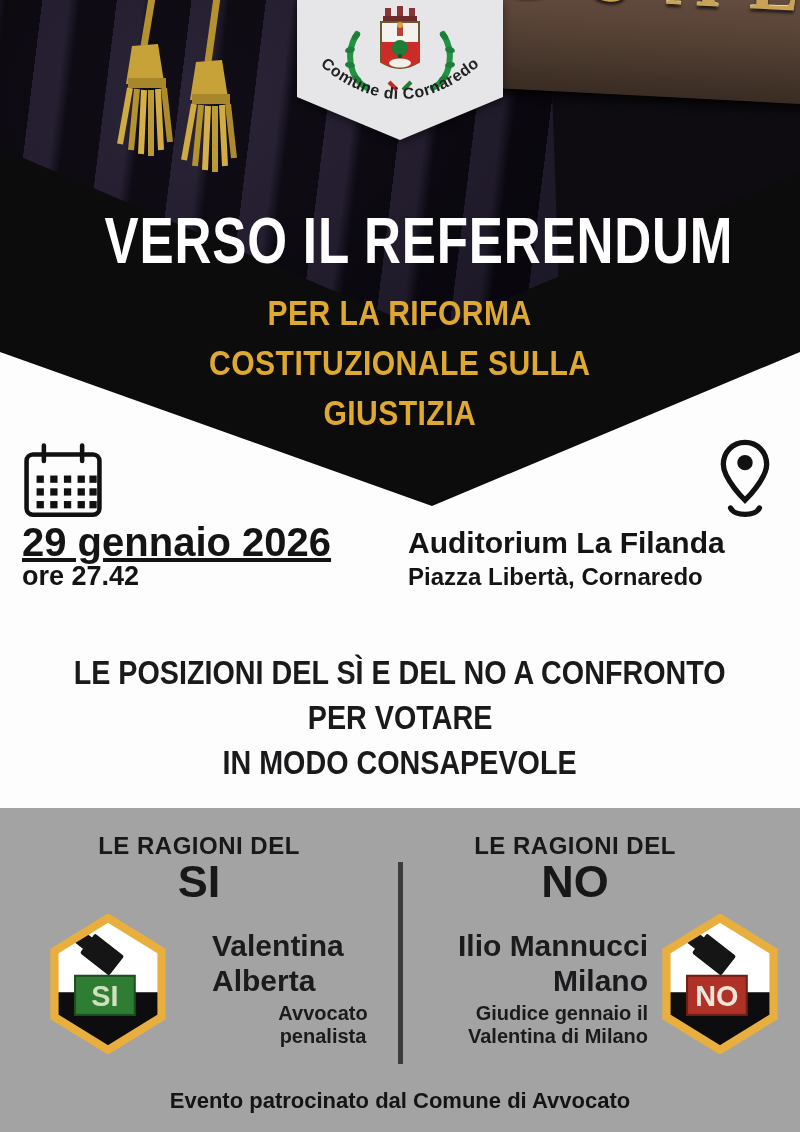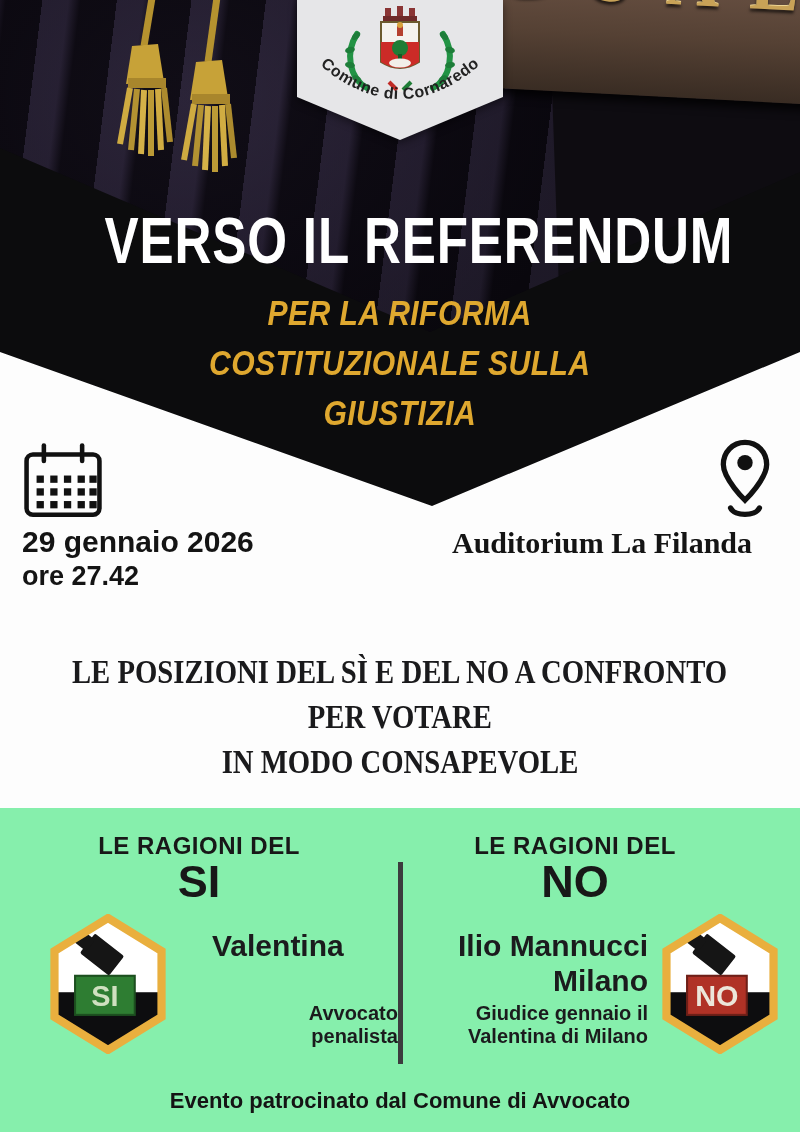--- a/index.html
+++ b/index.html
@@ -33,62 +33,62 @@
   
   .banner{
     position:absolute;left:0;top:0;width:800px;height:520px;background:#0c0c0d;
     clip-path:polygon(0px 148px,430px 332px,800px 172px,800px 352px,432px 506px,0px 352px);
   }
   .title-row{position:absolute;left:0;top:204px;width:800px;text-align:center;margin-left:19px;}
   .title-row span{
     display:inline-block;transform:scaleX(.8);transform-origin:center;
     font-size:64px;font-weight:bold;color:#ffffff;letter-spacing:1px;white-space:nowrap;
   }
-  .subtitle{position:absolute;left:0;top:288px;width:800px;text-align:center;font-style:italic;}
+  .subtitle{position:absolute;left:0;top:288px;width:800px;text-align:center;}
   .subtitle .line{height:50px;line-height:50px;}
   .subtitle .line span{
     display:inline-block;transform:scaleX(.86);transform-origin:center;
     font-size:35px;font-weight:bold;color:#dfa82f;letter-spacing:.5px;white-space:nowrap;
   }
   
   .cal-icon{position:absolute;left:22px;top:442px;}
   .pin-icon{position:absolute;left:719px;top:438px;}
   .date-block{position:absolute;left:22px;top:524px;}
-  .date-line{font-size:30px;font-weight:bold;line-height:36px;}
+  .date-line{font-size:40px;font-weight:bold;line-height:36px;text-decoration:underline;}
   .time-line{font-size:27px;font-weight:bold;line-height:32px;}
-  .venue-block{position:absolute;left:408px;top:524px;width:388px;text-align:center;font-family:Liberation Serif, serif;}
+  .venue-block{position:absolute;left:408px;top:524px;width:388px;text-align:left;}
   .venue-line{font-size:30px;font-weight:bold;line-height:38px;}
   .address-line{font-size:24px;font-weight:bold;line-height:30px;}
   
   .intro{position:absolute;left:0;top:650px;width:800px;text-align:center;}
-  .intro .line{height:45px;line-height:45px;font-family:Liberation Serif, serif;}
+  .intro .line{height:45px;line-height:45px;}
   .intro .line span{
     display:inline-block;transform:scaleX(.87);transform-origin:center;
     font-size:33px;font-weight:bold;color:#1a1a1c;white-space:nowrap;
   }
   
-  .gray{position:absolute;left:0;top:808px;width:800px;height:324px;background:#86efac;}
+  .gray{position:absolute;left:0;top:808px;width:800px;height:324px;background:#a3a3a3;}
   .divider{position:absolute;left:398px;top:54px;width:5px;height:202px;background:#3c3c3e;}
   .col{position:absolute;top:0;height:324px;}
   .col-si{left:0;width:398px;}
   .col-no{left:402px;width:398px;}
   .ragioni{position:absolute;top:24px;left:0;width:100%;text-align:center;
     font-size:24px;font-weight:bold;letter-spacing:.5px;color:#181818;}
   .col-no .ragioni{width:346px;}
   .vote{position:absolute;top:48px;left:0;width:100%;text-align:center;
     font-size:45px;font-weight:bold;color:#181818;}
   .col-no .vote{width:346px;}
   .hex{position:absolute;top:106px;}
   .col-si .hex{left:46px;}
   .col-no .hex{left:256px;}
   .speaker{position:absolute;top:120px;font-size:30px;font-weight:bold;line-height:35px;color:#1b1b1d;}
   .col-si .speaker{left:212px;text-align:left;}
   .col-no .speaker{left:18px;width:228px;text-align:right;}
   .role{position:absolute;top:194px;font-size:20px;font-weight:bold;line-height:23px;color:#1b1b1d;}
-  .col-si .role{left:212px;text-align:right;margin-left:36px;}
+  .col-si .role{left:212px;text-align:center;margin-left:36px;}
   .col-no .role{left:18px;width:228px;text-align:right;}
   .footer-line{position:absolute;left:0;top:280px;width:800px;text-align:center;
     font-size:22px;font-weight:bold;color:#141414;}
 </style>
 </head>
 <body>
 
 <div class="poster">
 
   <div class="photo">
@@ -211,20 +211,21 @@
     <circle cx="27" cy="25" r="8" fill="#111"></circle>
     <path d="M12,72 C16,81 38,81 42,72" fill="none" stroke="#111" stroke-width="5.5" stroke-linecap="round"></path>
   </svg>
 
   <div class="date-block">
     <div class="date-line">29 gennaio 2026</div>
     <div class="time-line">ore 27.42</div>
   </div>
   <div class="venue-block">
     <div class="venue-line">Auditorium La Filanda</div>
+    <div class="address-line">Piazza Libertà, Cornaredo</div>
   </div>
 
   <div class="intro">
     <div class="line"><span>LE POSIZIONI DEL SÌ E DEL NO A CONFRONTO</span></div>
     <div class="line"><span>PER VOTARE</span></div>
     <div class="line"><span>IN MODO CONSAPEVOLE</span></div>
   </div>
 
   <div class="gray">
     <div class="divider"></div>
@@ -245,20 +246,21 @@
           <text x="57" y="89" text-anchor="middle" font-family="Liberation Sans, DejaVu Sans, sans-serif" font-size="28" font-weight="bold" fill="#cfe0c0">SI</text>
           <g transform="rotate(38 55 40)" fill="#151515">
             <rect x="36" y="28" width="36" height="24" rx="2"></rect>
             <rect x="16" y="33" width="24" height="14" rx="3"></rect>
           </g>
         </g>
         <polygon points="60,4 112,36 112,100 60,132 8,100 8,36" fill="none" stroke="#E9AF3E" stroke-width="8"></polygon>
       </svg>
       <div class="speaker">
         <div>Valentina</div>
+        <div>Alberta</div>
       </div>
       <div class="role">
         <div>Avvocato penalista</div>
       </div>
     </div>
 
     <div class="col col-no">
       <div class="ragioni">LE RAGIONI DEL</div>
       <div class="vote">NO</div>
       <svg class="hex" width="124" height="140" viewBox="0 0 120 136">

